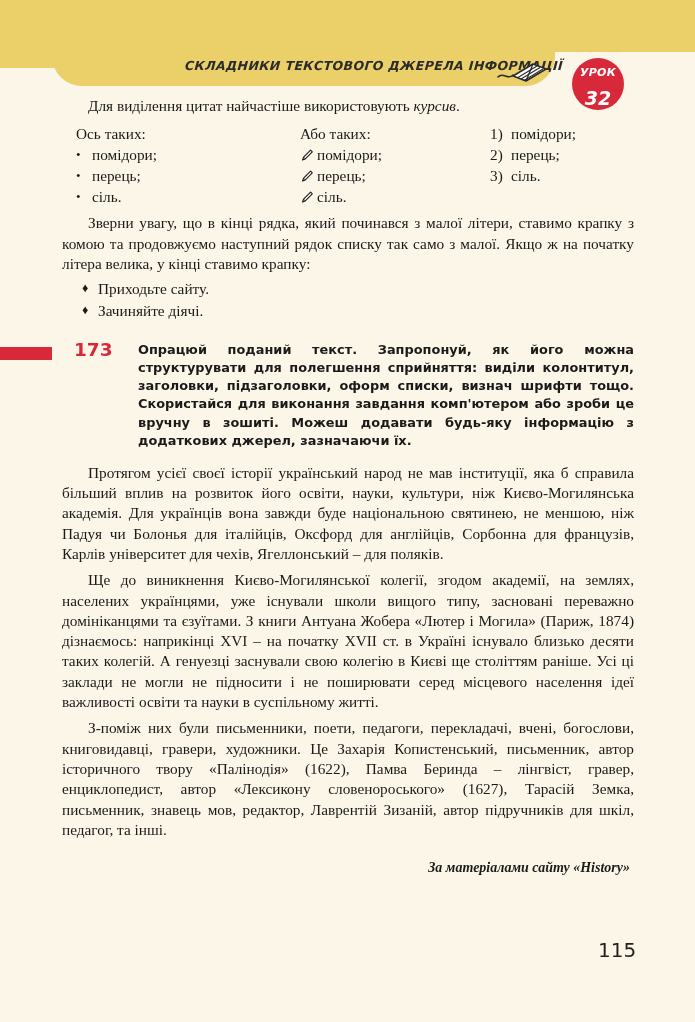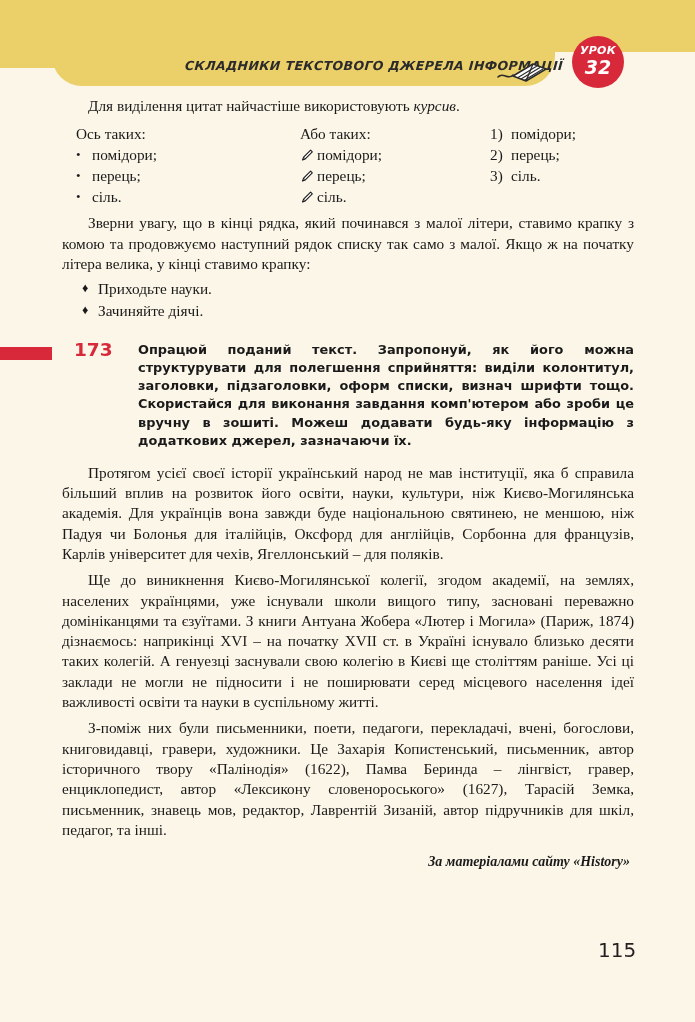--- a/index.html
+++ b/index.html
@@ -58,37 +58,37 @@
   }
   .header-pencil {
     position: absolute;
     top: 60px;
     left: 497px;
     width: 52px;
     height: 24px;
   }
   .lesson-badge {
     position: absolute;
-    top: 36px;
+    top: 58px;
     left: 572px;
     width: 52px;
     height: 52px;
     border-radius: 50%;
     background: #d8293b;
     color: #ffffff;
     font-family: "DejaVu Sans", sans-serif;
     font-weight: bold;
     font-style: italic;
     text-align: center;
     line-height: 1.0;
     padding-top: 9px;
     box-sizing: border-box;
   }
   .lesson-badge .lbl { font-size: 11px; letter-spacing: 0.3px; display: block; }
-  .lesson-badge .num { font-size: 19px; display: block; margin-top: 2px; }
+  .lesson-badge .num { font-size: 19px; display: block; margin-top: 11px; }
 
   
   .content {
     position: absolute;
     top: 96px;
     left: 62px;
     width: 572px;
   }
   p.body-par {
     margin: 0 0 6px 0;
@@ -186,21 +186,21 @@
     font-size: 12.9px;
     line-height: 18.1px;
     text-align: justify;
     color: #1a1a1a;
     hyphens: auto;
     margin-top: 12px;
   }
 
   
   .source-line {
-    margin-top: 14px;
+    margin-top: 20px;
     text-align: right;
     font-size: 14px;
     font-style: italic;
     font-weight: bold;
     color: #1a1a1a;
     padding-right: 4px;
   }
 
   
   .page-number {
@@ -305,21 +305,21 @@
         <span class="mk num">3)</span>
         <span>сіль.</span>
       </div>
     </div>
 
   </div>
 
   <p class="body-par tight">Зверни увагу, що в кінці рядка, який починався з малої літери, ставимо крапку з комою та продовжуємо наступний рядок списку так само з малої. Якщо ж на початку літера велика, у кінці ставимо крапку:</p>
 
   <ul class="diamond-list">
-    <li>Приходьте науки.</li>
+    <li>Приходьте сайту.</li>
     <li>Зачиняйте діячі.</li>
   </ul>
 
   <div class="exercise">
     <div class="ex-bar"></div>
     <div class="ex-num">173</div>
     <div class="ex-text">Опрацюй поданий текст. Запропонуй, як його можна структурувати для полегшення сприйняття: виділи колонтитул, заголовки, підзаголовки, оформ списки, визнач шрифти тощо. Скористайся для виконання завдання комп'ютером або зроби це вручну в зошиті. Можеш додавати будь-яку інформацію з додаткових джерел, зазначаючи їх.</div>
   </div>
 
   <p class="body-par">Протягом усієї своєї історії український народ не мав інституції, яка б справила більший вплив на розвиток його освіти, науки, культури, ніж Києво-Могилянська академія. Для українців вона завжди буде національною святинею, не меншою, ніж Падуя чи Болонья для італійців, Оксфорд для англійців, Сорбонна для французів, Карлів університет для чехів, Ягеллонський – для поляків.</p>

